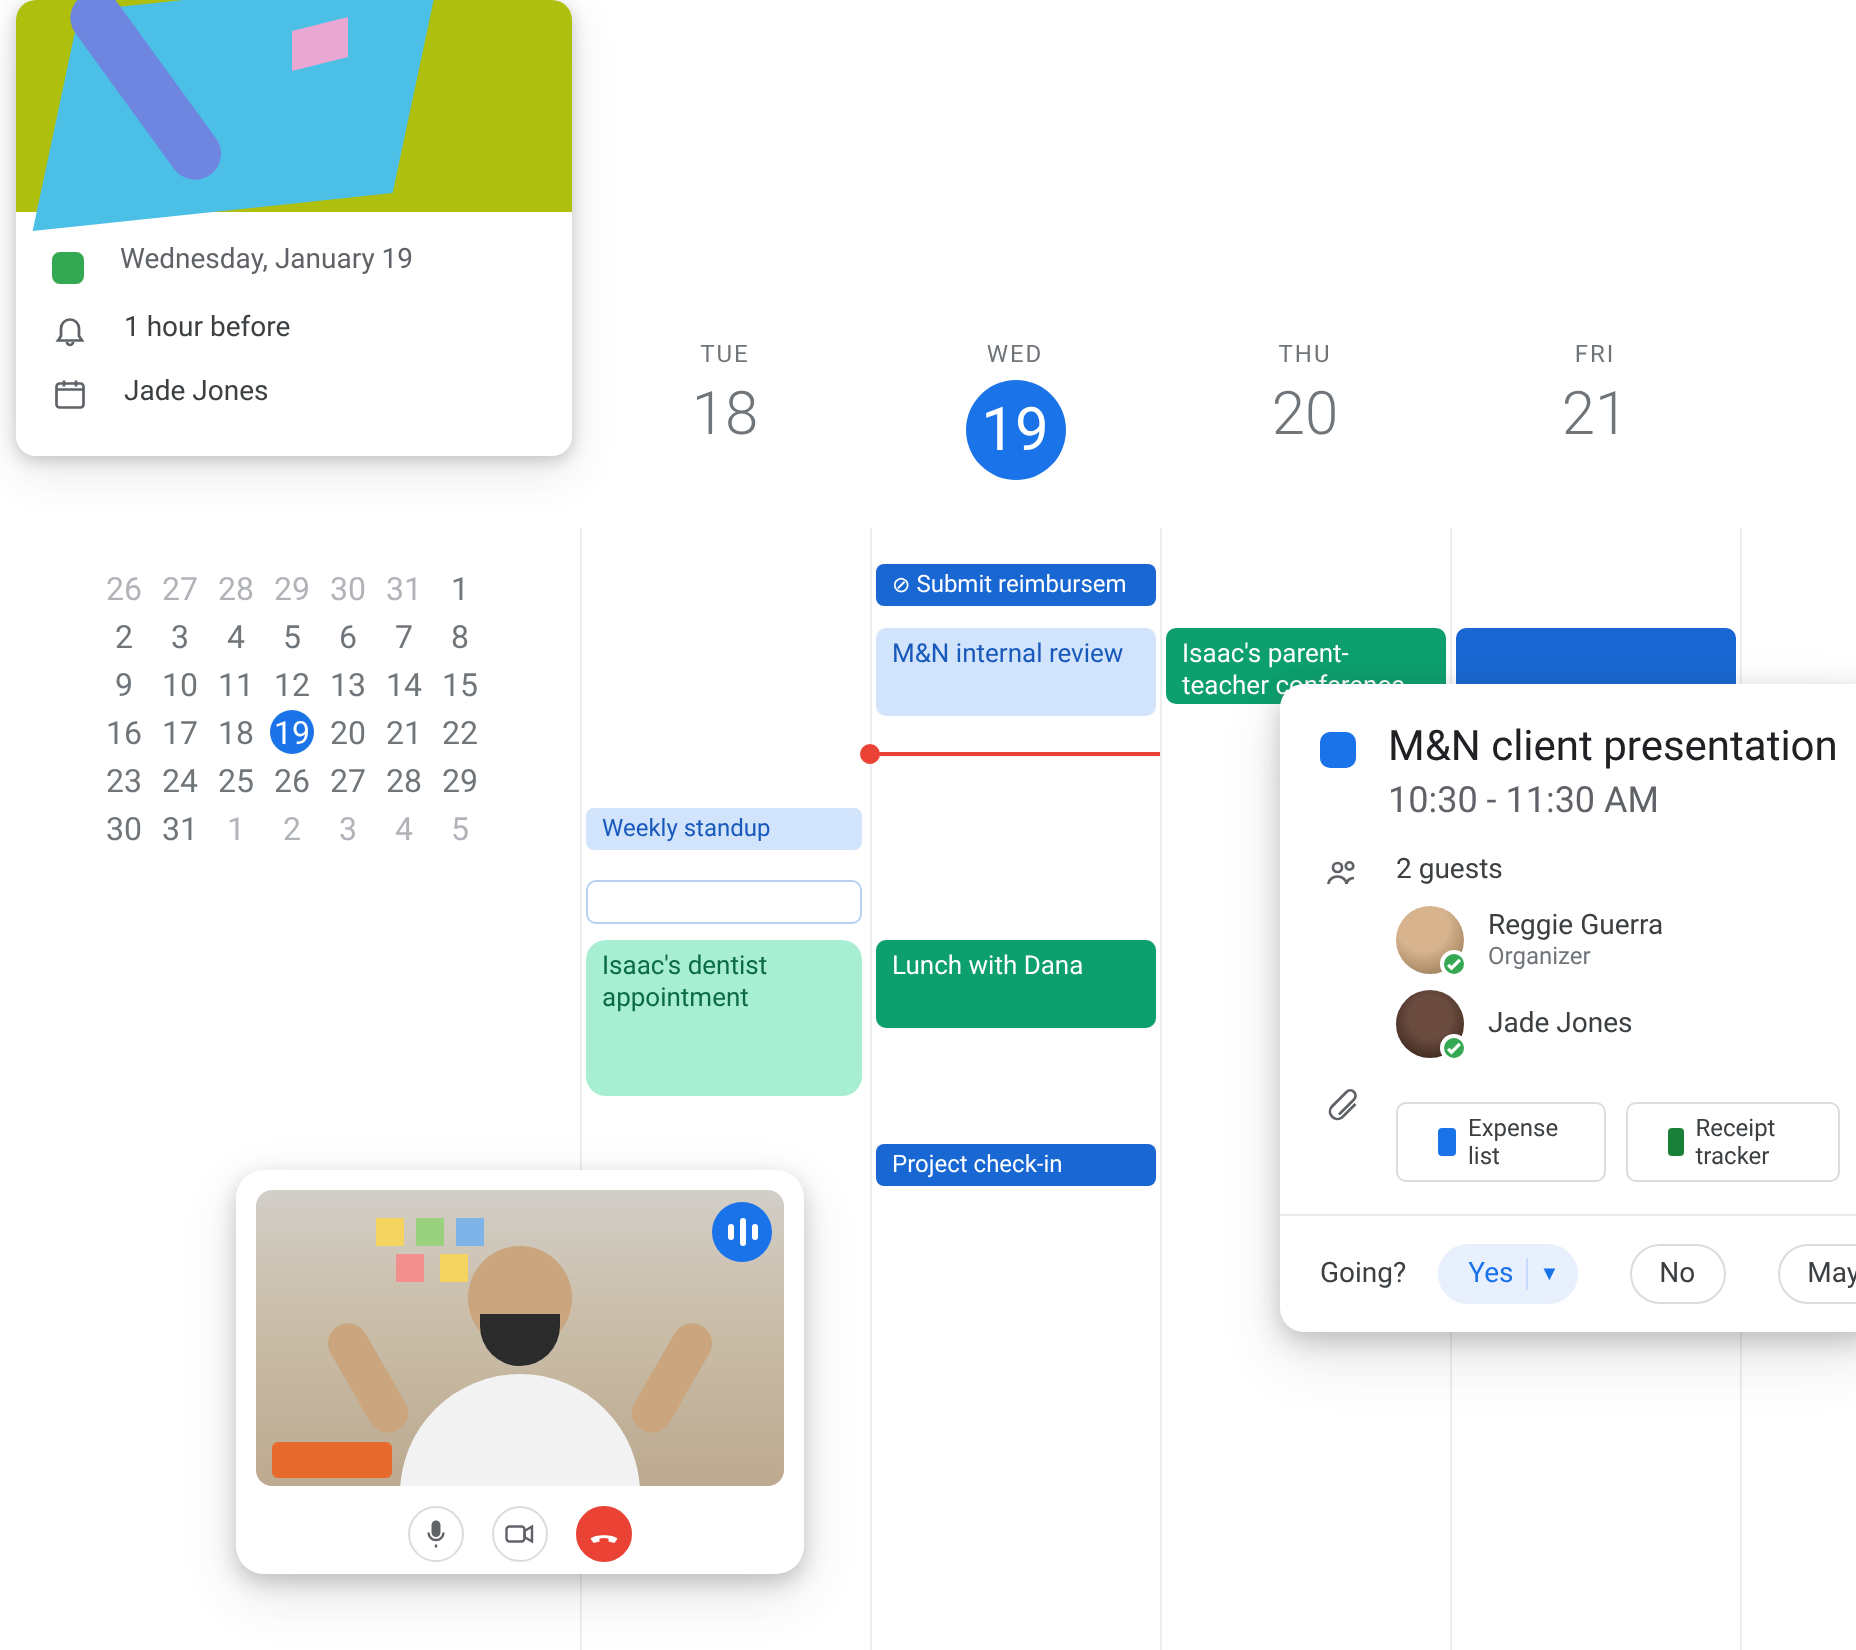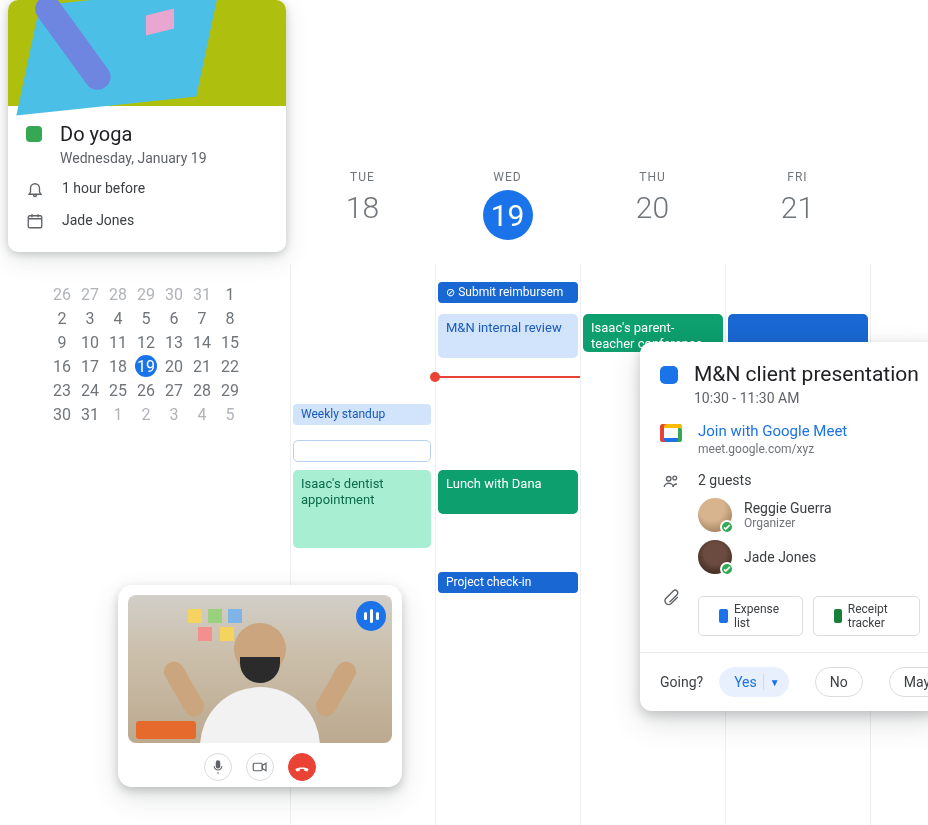--- a/index.html
+++ b/index.html
@@ -153,21 +153,21 @@
     border-radius:12px;
     box-shadow:0 4px 12px rgba(60,64,67,.25), 0 12px 30px rgba(60,64,67,.15);
     z-index:40;
     overflow:hidden;
   }
   .pop-body { padding:20px 20px 16px 20px; }
   .pop-row { display:flex; align-items:flex-start; gap:16px; margin-bottom:16px; }
   .pop-square { width:18px; height:18px; border-radius:5px; background:#1a73e8; margin-top:4px; flex-shrink:0;}
   .pop-icon { width:22px; display:flex; justify-content:center; color:#5f6368; flex-shrink:0;}
   .pop-title { font-size:21px; color:#202124; font-weight:400; }
-  .pop-time { font-size:14px; color:#5f6368; margin-top:4px;}
+  .pop-time { font-size:18px; color:#5f6368; margin-top:4px;}
   .meet-icon { width:22px; height:18px; background:#fff; position:relative; border-radius:3px; flex-shrink:0; margin-top:2px;
     box-shadow: inset 4px 0 0 #ea4335, inset 0 4px 0 #fbbc04, inset -4px 0 0 #34a853, inset 0 -4px 0 #1a73e8;}
   .meet-link { color:#1a73e8; font-size:15px; }
   .meet-url { color:#70757a; font-size:12px; margin-top:2px;}
   .guest { display:flex; align-items:center; gap:12px; margin:8px 0 8px 38px;}
   .avatar { width:34px; height:34px; border-radius:50%; position:relative;}
   .avatar.a1 { background: radial-gradient(circle at 40% 30%, #d7b48e 0 40%, #8a6b4b 100%); }
   .avatar.a2 { background: radial-gradient(circle at 50% 40%, #6b4b3f 0 40%, #2a1b12 100%); }
   .badge-check { position:absolute; right:-2px; bottom:-2px; width:14px; height:14px; border-radius:50%; background:#34a853; border:2px solid #fff; display:flex;align-items:center;justify-content:center;}
   .guest-name { font-size:14px; color:#3c4043;}
@@ -194,21 +194,20 @@
 <div class="event-card">
   <div class="event-hero">
     <div class="yoga-mat"></div>
     <div class="yoga-roll"></div>
     <div class="yoga-block"></div>
   </div>
   <div class="event-body">
     <div class="event-row">
       <div class="chip-color"></div>
       <div>
-        <div class="event-title">Do yoga</div>
         <div class="event-date-text">Wednesday, January 19</div>
       </div>
     </div>
     <div class="event-row">
       <span class="icon-cell">
         <svg viewBox="0 0 24 24" fill="none" stroke="currentColor" stroke-width="1.8">
             <path d="M18 16v-5a6 6 0 10-12 0v5l-2 3h16l-2-3z"></path>
             <path d="M10 20a2 2 0 004 0"></path>
           </svg>
       </span>
@@ -318,21 +317,21 @@
     <span style="font-size:11px">⊘</span> <span>Submit reimbursem</span>
   </div>
   <div class="evt" style="left:148px; top:50px; width:140px; height:44px;">M&amp;N internal review</div>
   <div class="evt green" style="left:293px; top:50px; width:140px; height:38px;">Isaac's parent-teacher conference</div>
   <div class="evt blue-solid" style="left:438px; top:50px; width:140px; height:38px;"></div>
 
   <div class="now-line"></div>
 
   <div class="evt chip" style="left:3px; top:140px; width:138px;">Weekly standup</div>
   <div class="evt blue-out" style="left:3px; top:176px; width:138px; height:22px;"></div>
-  <div class="evt mint" style="left:3px; top:206px; width:138px; height:78px;">Isaac's dentist appointment</div>
+  <div class="evt mint" style="left:3px; top:206px; width:138px; height:78px;border-radius:10px;">Isaac's dentist appointment</div>
   <div class="evt green" style="left:148px; top:206px; width:140px; height:44px;">Lunch with Dana</div>
   <div class="evt chip blue-solid" style="left:148px; top:308px; width:140px;">Project check-in</div>
 </div>
 
 <div class="meet-tile">
   <div class="video-frame">
     <div class="sticky" style="background:#f4d35e; top:14px; left:60px;"></div>
     <div class="sticky" style="background:#9ad17e; top:14px; left:80px;"></div>
     <div class="sticky" style="background:#7fb4e8; top:14px; left:100px;"></div>
     <div class="sticky" style="background:#f48f8f; top:32px; left:70px;"></div>
@@ -372,27 +371,20 @@
   </div>
 </div>
 
 <div class="popover">
   <div class="pop-body">
     <div class="pop-row">
       <div class="pop-square"></div>
       <div>
         <div class="pop-title">M&amp;N client presentation</div>
         <div class="pop-time">10:30 - 11:30 AM</div>
-      </div>
-    </div>
-    <div class="pop-row">
-      <div class="meet-icon"></div>
-      <div>
-        <div class="meet-link">Join with Google Meet</div>
-        <div class="meet-url">meet.google.com/xyz</div>
       </div>
     </div>
     <div class="pop-row" style="margin-bottom:6px;">
       <span class="pop-icon">
         <svg viewBox="0 0 24 24" fill="none" stroke="currentColor" stroke-width="1.8">
             <circle cx="9" cy="9" r="3"></circle>
             <path d="M3 20c0-3 3-5 6-5s6 2 6 5"></path>
             <circle cx="17" cy="8" r="2.5"></circle>
             <path d="M15 20c0-2 2-4 5-4"></path>
           </svg>

